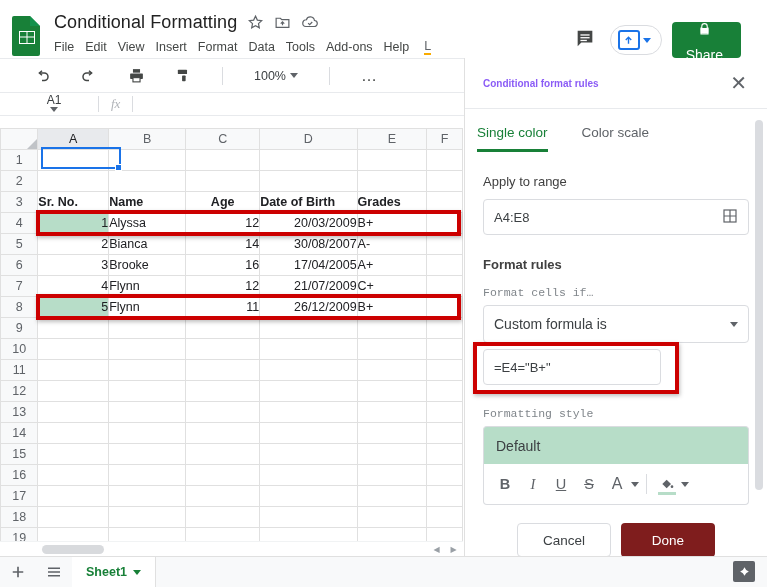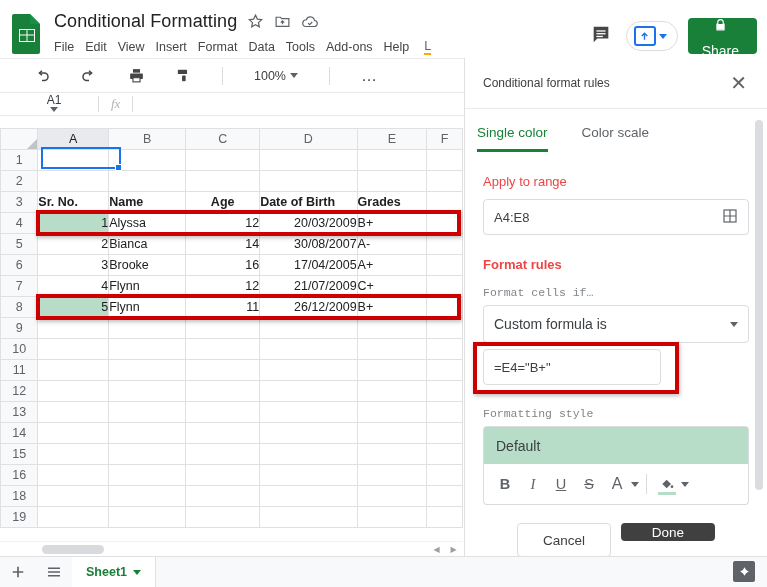--- a/index.html
+++ b/index.html
@@ -4,21 +4,21 @@
 <style>
   * { box-sizing: border-box; margin: 0; padding: 0; }
   html, body {
     width: 767px; height: 587px;
     font-family: "Liberation Sans", sans-serif;
     background: #fff; overflow: hidden;
   }
   .app { position: relative; width: 767px; height: 587px; }
 
   
-  .header { display: flex; align-items: center; height: 58px; padding: 8px 10px 0 10px; }
+  .header { display: flex; align-items: flex-end; height: 58px; padding: 8px 26px 0 10px; }
   .doc-logo {
     width: 34px; height: 44px; margin-right: 10px; margin-top: 1px;
     position: relative; flex: 0 0 auto;
   }
   .doc-logo svg { display: block; }
   .titleblock { flex: 1 1 auto; min-width: 0; }
   .title-row { display: flex; align-items: center; gap: 10px; height: 26px; }
   .doc-title { font-size: 18px; color: #222; white-space: nowrap; letter-spacing: .1px; }
   .hdr-icon { color: #5f6368; display: flex; align-items: center; cursor: pointer; }
   .menu-row { display: flex; align-items: center; gap: 11px; height: 22px; margin-top: 1px; }
@@ -144,27 +144,27 @@
 
   
   .panel {
     position: absolute; right: 0; top: 58px; width: 303px; height: 511px;
     background: #fff; border-left: 1px solid #e0e0e0; overflow: hidden;
   }
   .panel-head {
     display: flex; align-items: center; justify-content: space-between;
     height: 51px; padding: 0 16px 0 18px; border-bottom: 1px solid #e8eaed;
   }
-  .panel-title { font-size: 12px; color: #404040; }
+  .panel-title { font-size: 10px; color: #8b5cf6; font-weight: bold; }
   .close-x { color: #5f6368; cursor: pointer; font-size: 20px; line-height: 1; padding: 4px; }
   .panel-body { padding: 0 18px; position: relative; }
   .tabs { display: flex; gap: 34px; padding: 16px 12px 0 12px; }
   .tab { font-size: 13.5px; padding-bottom: 9px; cursor: pointer; color: #5f6368; }
   .tab.active { color: #188038; border-bottom: 3px solid #188038; font-weight: 500; }
-  .sec-label { font-size: 13px; color: #ef4444; margin: 22px 0 10px 0; }
+  .sec-label { font-size: 13px; color: #404040; margin: 22px 0 10px 0; }
   .sec-label.bold { font-weight: bold; }
   .sub-label { font-size: 11.5px; color: #80868b; margin: 14px 0 6px 0; font-family: Liberation Mono, monospace; }
   .input-box {
     display: flex; align-items: center; justify-content: space-between;
     border: 1px solid #dadce0; border-radius: 4px; height: 36px; padding: 0 10px;
     font-size: 13px; color: #3c4043; background: #fff; cursor: text;
   }
   .select-box {
     display: flex; align-items: center; justify-content: space-between;
     border: 1px solid #dadce0; border-radius: 4px; height: 38px; padding: 0 10px;
@@ -190,21 +190,21 @@
   }
   .ft-sep { width: 1px; height: 20px; background: #dadce0; margin: 0 5px; }
   .ft-group { display: flex; align-items: center; gap: 1px; cursor: pointer; }
   .swatch-green { position: absolute; bottom: 3px; left: 4px; width: 18px; height: 3px; background: #b7ddc8; }
   .panel-actions { display: flex; justify-content: center; gap: 10px; margin-top: 18px; }
   .btn-cancel {
     border: 1px solid #dadce0; background: #fff; border-radius: 4px; height: 34px;
     min-width: 94px; font-size: 13.5px; color: #3c4043; font-family: inherit; cursor: pointer;
   }
   .btn-done {
-    border: none; background: #404040; border-radius: 4px; height: 18px;
+    border: none; background: #7f1d1d; border-radius: 4px; height: 34px;
     min-width: 94px; font-size: 13.5px; color: #fff; font-family: inherit; cursor: pointer; font-weight: 500;
   }
   .panel-scroll-track { position: absolute; right: 2px; top: 62px; width: 10px; height: 440px; }
   .panel-scroll-thumb { width: 8px; height: 370px; background: #dadce0; border-radius: 5px; }
 </style>
 </head>
 <body>
 
 <div class="app">
 
@@ -488,20 +488,29 @@
           <tr>
             <td class="rowhdr">16</td>
             <td class="cell c-a"></td>
             <td class="cell c-b"></td>
             <td class="cell c-c"></td>
             <td class="cell c-d"></td>
             <td class="cell c-e"></td>
             <td class="cell c-f"></td>
           </tr>
           <tr>
+            <td class="rowhdr">17</td>
+            <td class="cell c-a"></td>
+            <td class="cell c-b"></td>
+            <td class="cell c-c"></td>
+            <td class="cell c-d"></td>
+            <td class="cell c-e"></td>
+            <td class="cell c-f"></td>
+          </tr>
+          <tr>
             <td class="rowhdr">18</td>
             <td class="cell c-a"></td>
             <td class="cell c-b"></td>
             <td class="cell c-c"></td>
             <td class="cell c-d"></td>
             <td class="cell c-e"></td>
             <td class="cell c-f"></td>
           </tr>
           <tr>
             <td class="rowhdr">19</td>

